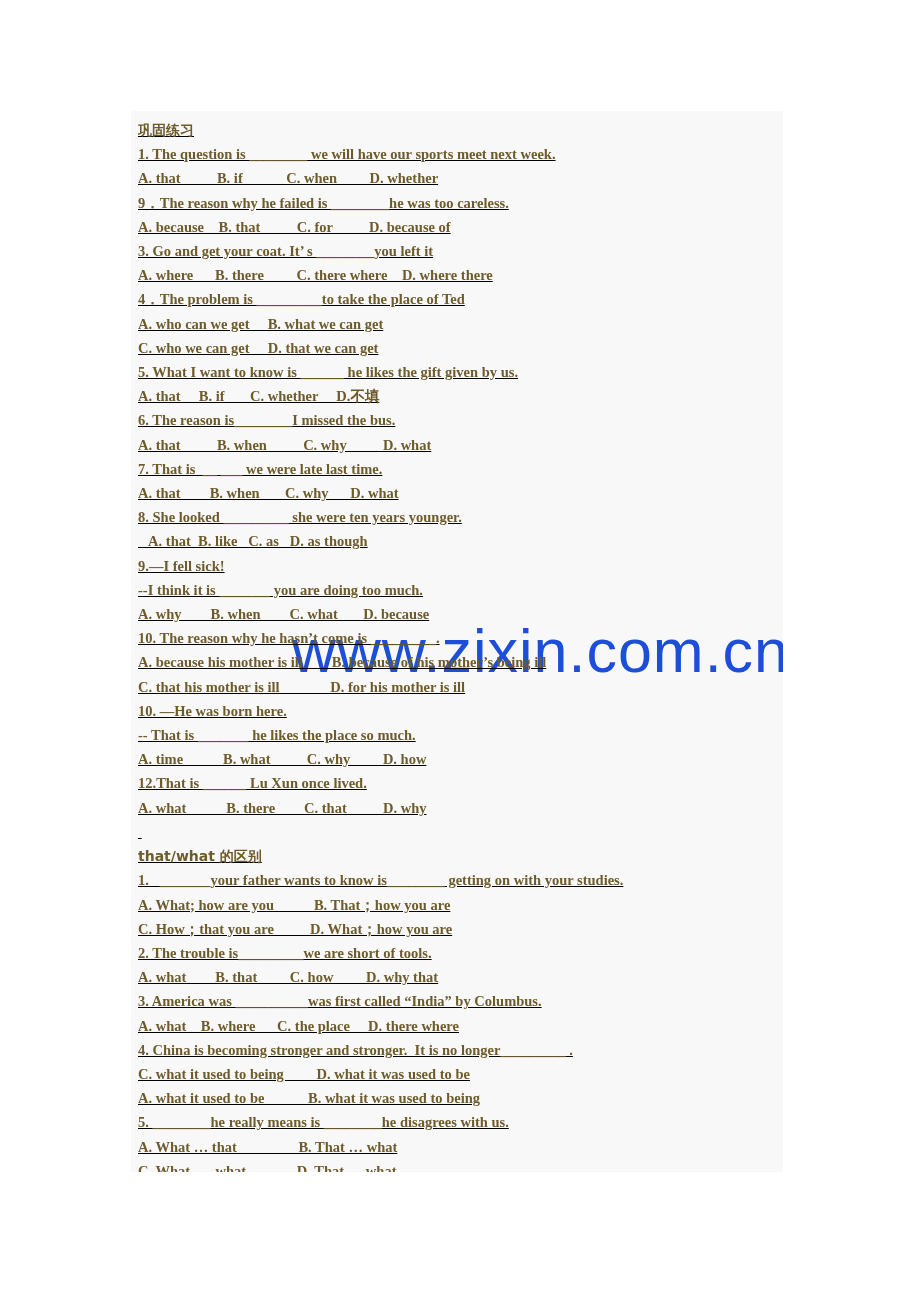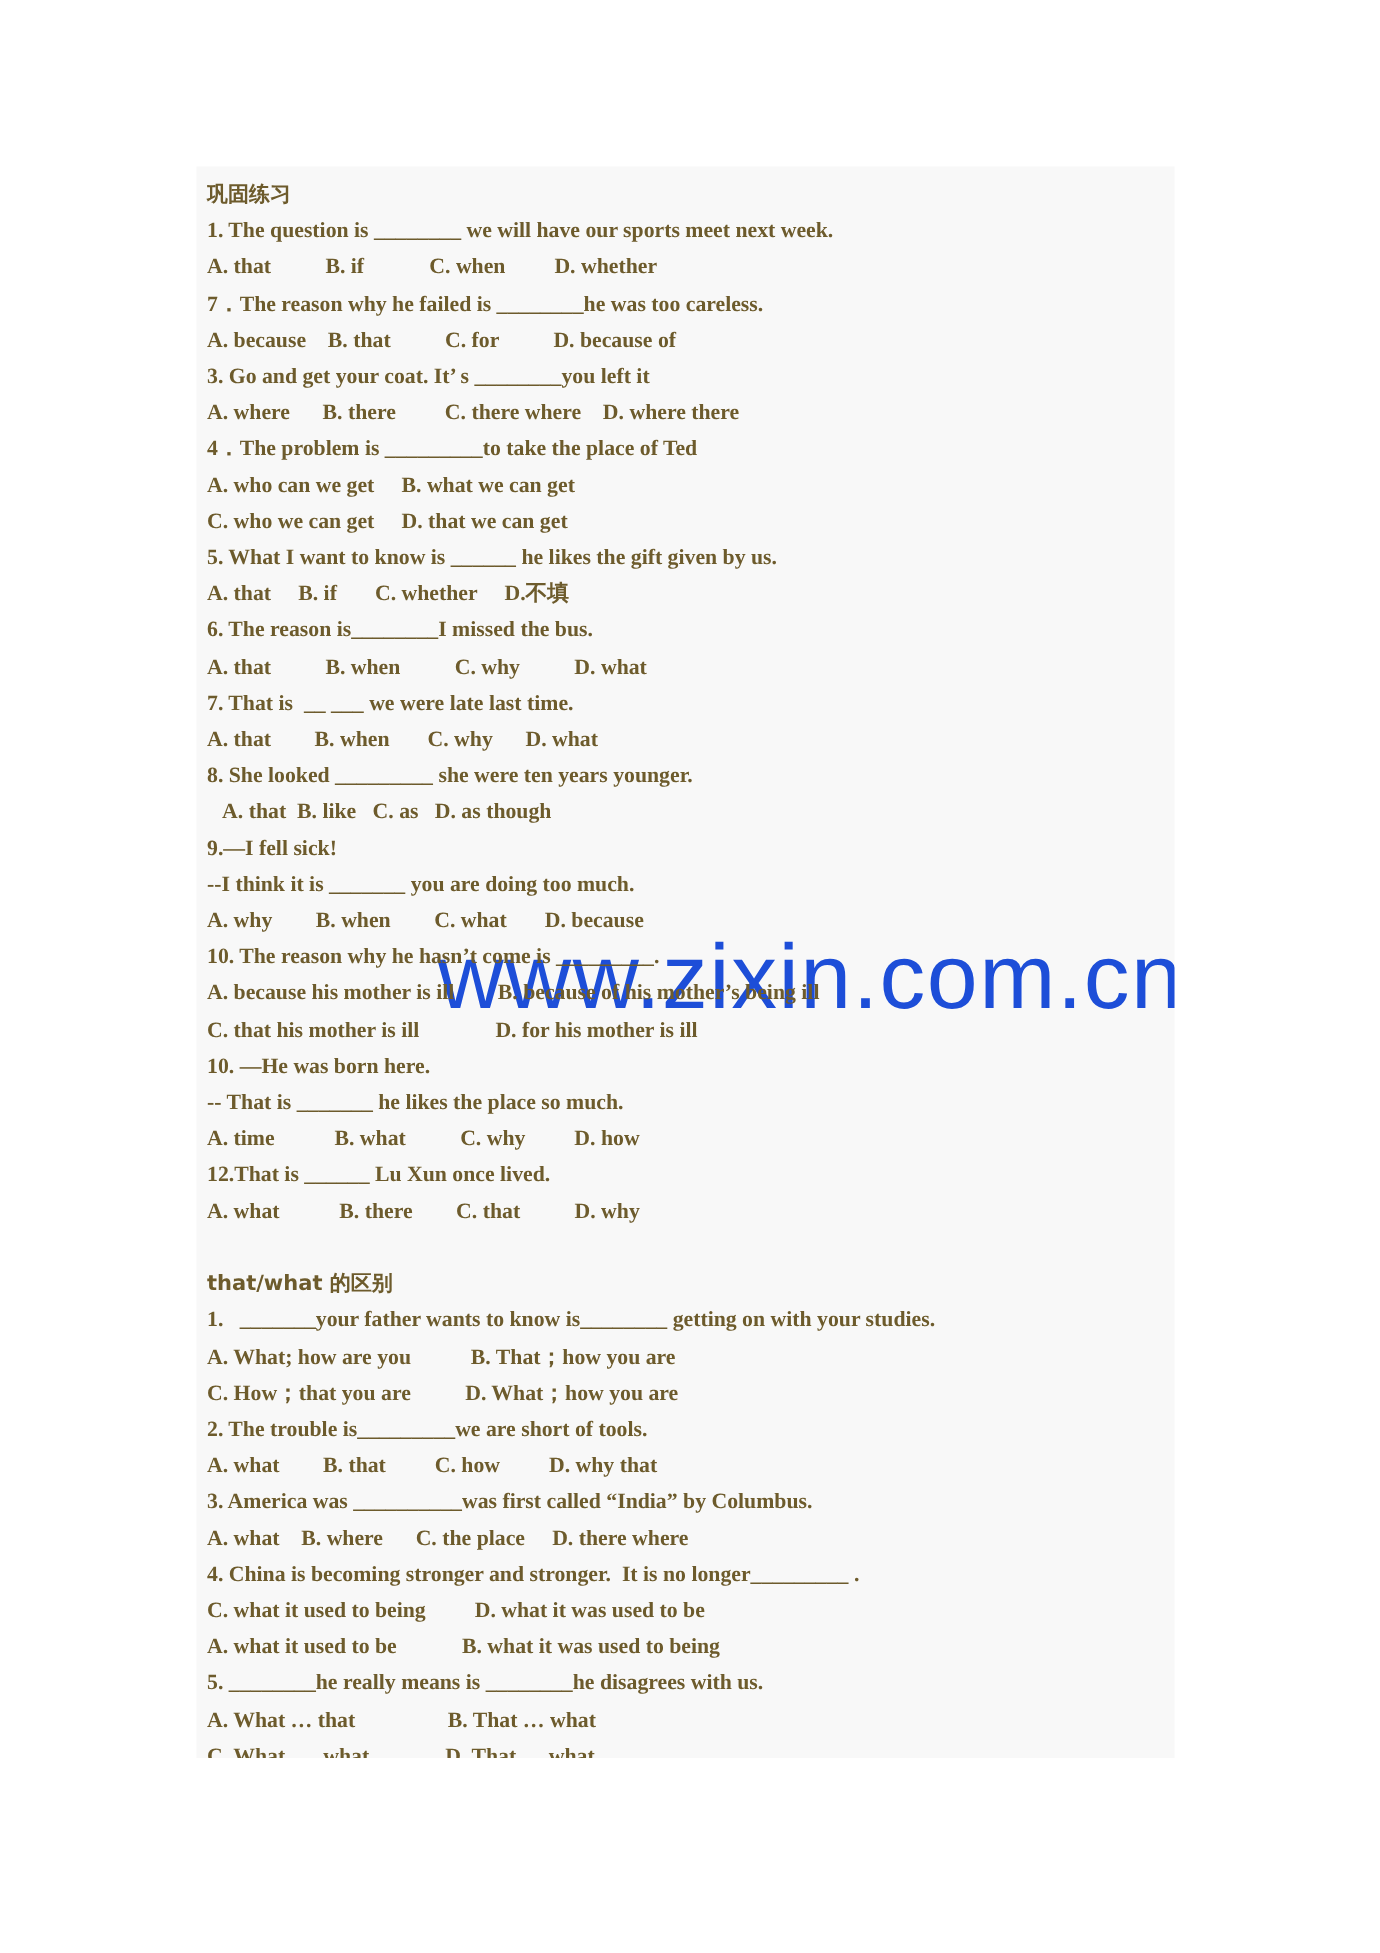--- a/index.html
+++ b/index.html
@@ -47,20 +47,21 @@
     color: #1d4ed8;
     white-space: nowrap;
     z-index: 1;
     user-select: none;
   }
 
   #doc-body {
     position: relative;
     z-index: 2;
     padding: 7px 0 0 7px;
+    text-decoration: underline;
   }
 
   .line {
     font-size: 14.5px;
     line-height: 24.2px;
     font-weight: bold;
     color: #6d5b2c;
     white-space: pre;
     letter-spacing: 0px;
   }
@@ -79,21 +80,21 @@
 <div id="page">
   <div id="content-panel">
 
     <div id="watermark">www.zixin.com.cn</div>
 
     <div id="doc-body">
 
       <div class="line cjk">巩固练习</div>
       <div class="line">1. The question is ________ we will have our sports meet next week.</div>
       <div class="line">A. that          B. if            C. when         D. whether</div>
-      <div class="line">7．The reason why he failed is ________he was too careless.</div>
+      <div class="line">9．The reason why he failed is ________he was too careless.</div>
       <div class="line">A. because    B. that          C. for          D. because of</div>
       <div class="line">3. Go and get your coat. It’ s ________you left it</div>
       <div class="line">A. where      B. there         C. there where    D. where there</div>
       <div class="line">4．The problem is _________to take the place of Ted</div>
       <div class="line">A. who can we get     B. what we can get</div>
       <div class="line">C. who we can get     D. that we can get</div>
       <div class="line">5. What I want to know is ______ he likes the gift given by us.</div>
       <div class="line">A. that     B. if       C. whether     D.不填</div>
       <div class="line">6. The reason is________I missed the bus.</div>
       <div class="line">A. that          B. when          C. why          D. what</div>

